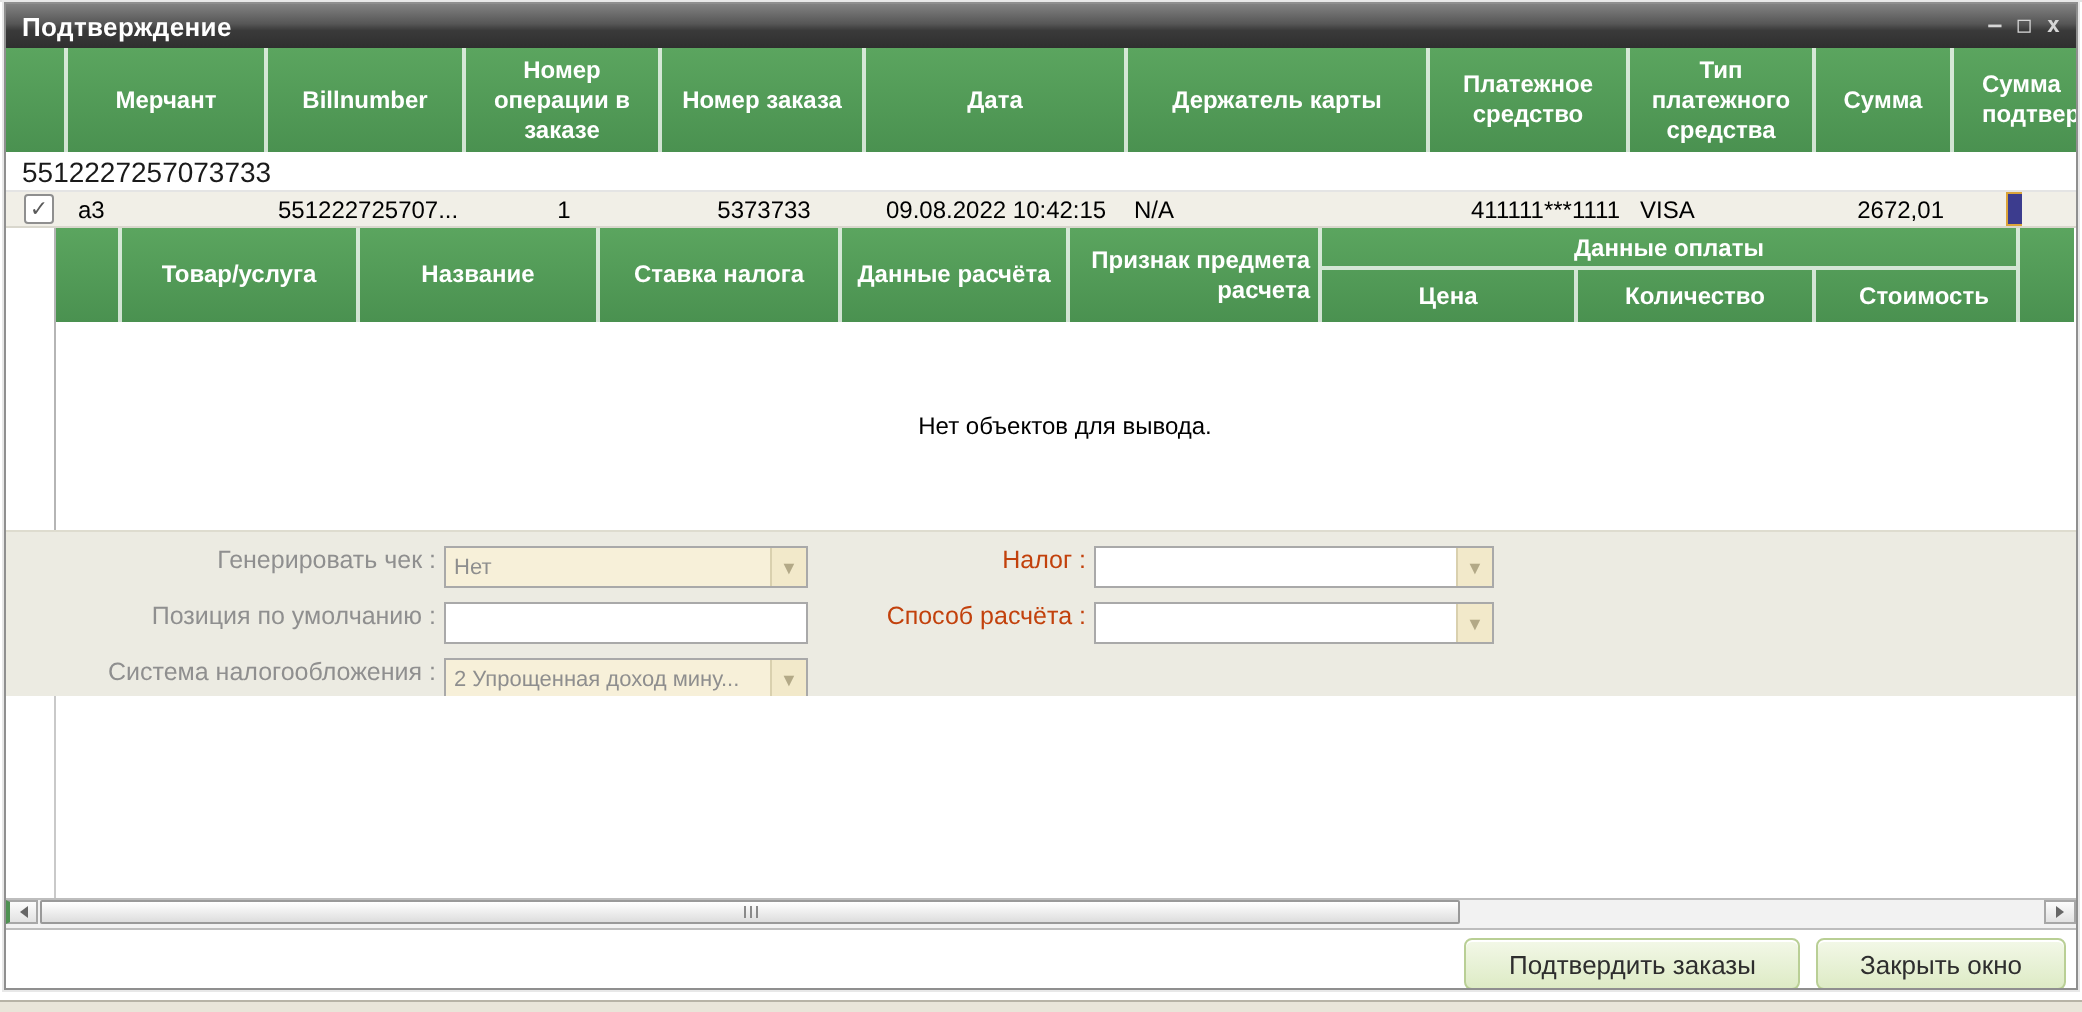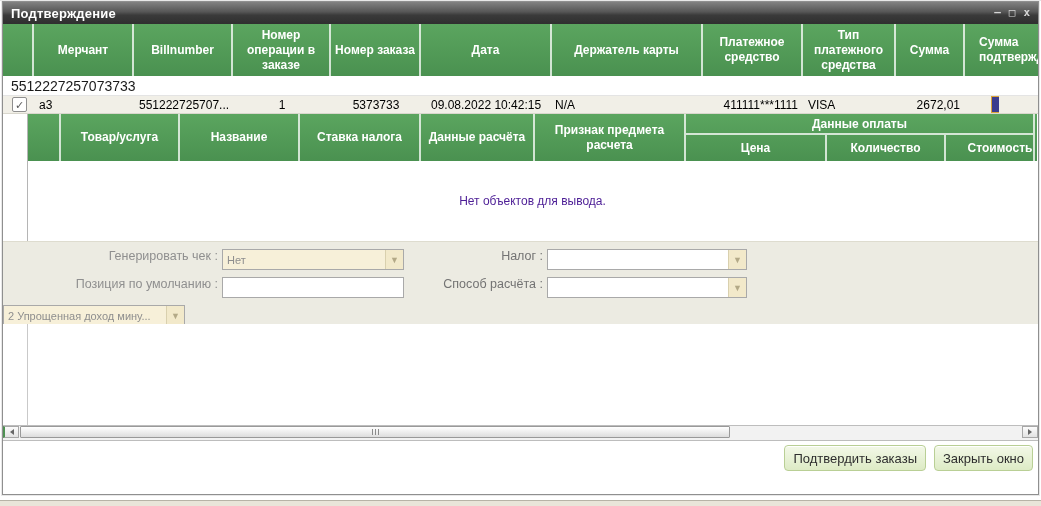--- a/index.html
+++ b/index.html
@@ -13,49 +13,49 @@
   
   .titlebar{height:22px;background:linear-gradient(#828282,#565656 45%,#3a3a3a 60%,#2f2f2f);display:flex;align-items:center;padding:0 8px;box-sizing:border-box;}
   .titlebar .title{color:#fff;font-weight:bold;font-size:13px;letter-spacing:.2px;flex:1;}
   .win-controls{display:flex;gap:8px;align-items:center;}
   .win-btn{color:#d6d6d6;font-size:11px;font-weight:bold;line-height:12px;cursor:pointer;font-family:"DejaVu Sans Mono",monospace;}
 
   
   .orders-header{height:52px;display:flex;background:linear-gradient(#5ba55f,#4a9150);overflow:hidden;}
   .oh{flex:none;box-sizing:border-box;border-right:2px solid rgba(255,255,255,.75);color:#fff;font-size:12px;font-weight:bold;display:flex;align-items:center;justify-content:center;text-align:center;line-height:1.25;padding:1px 3px;}
   .oh:last-child{border-right:none;justify-content:flex-start;text-align:left;padding-left:14px;}
-  .c0{width:31px}.c1{width:100px}.c2{width:99px}.c3{width:98px}.c4{width:90px}.c5{width:131px}
+  .c0{width:31px}.c1{width:100px}.c2{width:99px}.c3{width:98px}.c4{width:102px}.c5{width:131px}
   .c6{width:151px}.c7{width:100px}.c8{width:93px}.c9{width:69px}.c10{width:120px}
 
   
   .group-row{height:19px;background:#fff;border-bottom:1px solid #e4e4e4;font-size:14px;color:#1a1a1a;display:flex;align-items:center;padding-left:8px;}
   .data-row{height:17px;background:#f1efe7;border-bottom:1px solid #d9d7cd;display:flex;align-items:center;font-size:12px;color:#000;overflow:hidden;}
   .dc{flex:none;box-sizing:border-box;padding:0 5px;white-space:nowrap;overflow:hidden;}
   .ra{text-align:right}.ce{text-align:center}
   .checkbox{width:13px;height:13px;background:#fff;border:1px solid #8f8f8f;border-radius:2px;margin-left:9px;display:flex;align-items:center;justify-content:center;font-size:11px;color:#5a5a5a;line-height:10px;}
   .amt-input-sliver{flex:none;width:7px;height:15px;border:1px solid #dba43a;border-right:none;background:#3c3c8e;}
 
   
   .detail{margin-left:24px;border-left:1px solid #b5b5b5;width:1010px;box-sizing:border-box;overflow:hidden;background:#fff;}
   .items-header{height:47px;display:flex;background:linear-gradient(#5ba55f,#4a9150);overflow:hidden;}
   .ih{flex:none;box-sizing:border-box;border-right:2px solid rgba(255,255,255,.75);color:#fff;font-size:12px;font-weight:bold;display:flex;align-items:center;justify-content:center;text-align:center;line-height:1.25;padding:1px 4px;}
   .i0{width:33px}.i1{width:119px}.i2{width:120px}.i3{width:121px}.i4{width:114px}
-  .i5{width:151px;justify-content:flex-start;text-align:center;}
+  .i5{width:126px;justify-content:flex-start;text-align:right;}
   .ipartial{width:40px;border-right:none;}
   .pay-group{flex:none;width:349px;display:flex;flex-direction:column;border-right:2px solid rgba(255,255,255,.75);box-sizing:border-box;}
   .pay-group-top{height:19px;border-bottom:2px solid rgba(255,255,255,.75);color:#fff;font-size:12px;font-weight:bold;display:flex;align-items:center;justify-content:center;}
   .pay-group-bottom{flex:1;display:flex;}
-  .p0{width:141px}.p1{width:119px}.p2{width:108px;border-right:none;}
-  .items-empty{height:80px;background:#fff;display:flex;align-items:center;justify-content:center;font-size:12px;color:#4c1d95;}
+  .p0{width:128px}.p1{width:119px}.p2{width:108px;border-right:none;}
+  .items-empty{height:104px;background:#fff;display:flex;align-items:center;justify-content:center;font-size:12px;color:#000000;}
 
   
   .form-area{height:83px;background:#ecebe2;border-top:1px solid #dedccf;box-sizing:border-box;padding-top:7px;}
   .form-row{height:22px;margin-bottom:6px;display:flex;font-size:12.5px;}
   .flabel{flex:none;width:215px;text-align:right;color:#8f8f8f;padding-right:4px;white-space:nowrap;}
-  .flabel2{flex:none;width:139px;text-align:right;color:#737373;padding-right:4px;white-space:nowrap;}
+  .flabel2{flex:none;width:139px;text-align:right;color:#c2410c;padding-right:4px;white-space:nowrap;}
   .field{flex:none;height:21px;box-sizing:border-box;border:1px solid #a9a9a9;background:#fff;display:flex;align-items:stretch;overflow:hidden;}
   .w182{width:182px}.w200{width:200px}
   .field.disabled{background:#f7f0d9;}
   .field .val{flex:1;font-size:11px;color:#303030;display:flex;align-items:center;padding:0 4px;white-space:nowrap;overflow:hidden;}
   .field.disabled .val{color:#8e8e8e;}
   .combo-arrow{flex:none;width:17px;background:#f2e9ca;border-left:1px solid #d9d0ae;display:flex;align-items:center;justify-content:center;color:#b3a987;font-size:9px;}
   .input-plain{flex:none;height:21px;box-sizing:border-box;border:1px solid #a9a9a9;background:#fff;width:182px;}
 
   
   .white-gap{height:101px;background:#fff;position:relative;}
@@ -63,21 +63,21 @@
   .hscroll{height:14px;background:#f2f2f2;border-top:1px solid #bdbdbd;border-bottom:1px solid #bdbdbd;position:relative;}
   .scroll-btn{position:absolute;top:0;width:16px;height:12px;background:linear-gradient(#fcfcfc,#e2e2e2);border:1px solid #a7a7a7;box-sizing:border-box;display:flex;align-items:center;justify-content:center;}
   .scroll-btn.left{left:0;border-left:2px solid #4e9152;}
   .scroll-btn.right{right:0;}
   .tri-l{width:0;height:0;border-top:3px solid transparent;border-bottom:3px solid transparent;border-right:4px solid #666;}
   .tri-r{width:0;height:0;border-top:3px solid transparent;border-bottom:3px solid transparent;border-left:4px solid #666;}
   .scroll-thumb{position:absolute;left:17px;top:0;width:710px;height:12px;background:linear-gradient(#ffffff,#dddddd);border:1px solid #999;box-sizing:border-box;border-radius:1px;display:flex;align-items:center;justify-content:center;gap:2px;}
   .grip{width:1px;height:6px;background:#8a8a8a;}
   .footer{height:35px;background:#fff;position:relative;}
   .btn-row{position:absolute;top:4px;right:5px;display:flex;gap:8px;}
-  .btn{height:26px;box-sizing:border-box;padding:0 8px;background:linear-gradient(#f3f8e8,#ddebc5);border:1px solid #b9cf95;border-radius:4px;font-size:13px;color:#2e2e2e;display:flex;align-items:center;box-shadow:inset 0 1px 0 #fff;cursor:pointer;white-space:nowrap;}
+  .btn{height:26px;box-sizing:border-box;padding:0 21px;background:linear-gradient(#f3f8e8,#ddebc5);border:1px solid #b9cf95;border-radius:4px;font-size:13px;color:#2e2e2e;display:flex;align-items:center;box-shadow:inset 0 1px 0 #fff;cursor:pointer;white-space:nowrap;}
 </style>
 </head>
 <body>
 
 <div class="page">
   <div class="dialog">
 
     <div class="titlebar">
       <span class="title">Подтверждение</span>
       <span class="win-controls">
@@ -159,20 +159,21 @@
       <div class="form-row">
         <div class="flabel">Позиция по умолчанию :</div>
         <input class="input-plain" type="text" value="" style="">
         <div class="flabel2">Способ расчёта :</div>
         <div class="field w200">
           <div class="val"></div>
           <div class="combo-arrow">▼</div>
         </div>
       </div>
       <div class="form-row">
+        <div class="flabel">Система налогообложения :</div>
         <div class="field disabled w182">
           <div class="val">2 Упрощенная доход мину...</div>
           <div class="combo-arrow">▼</div>
         </div>
       </div>
     </div>
 
     <div class="white-gap">
       <div class="vline"></div>
     </div>

